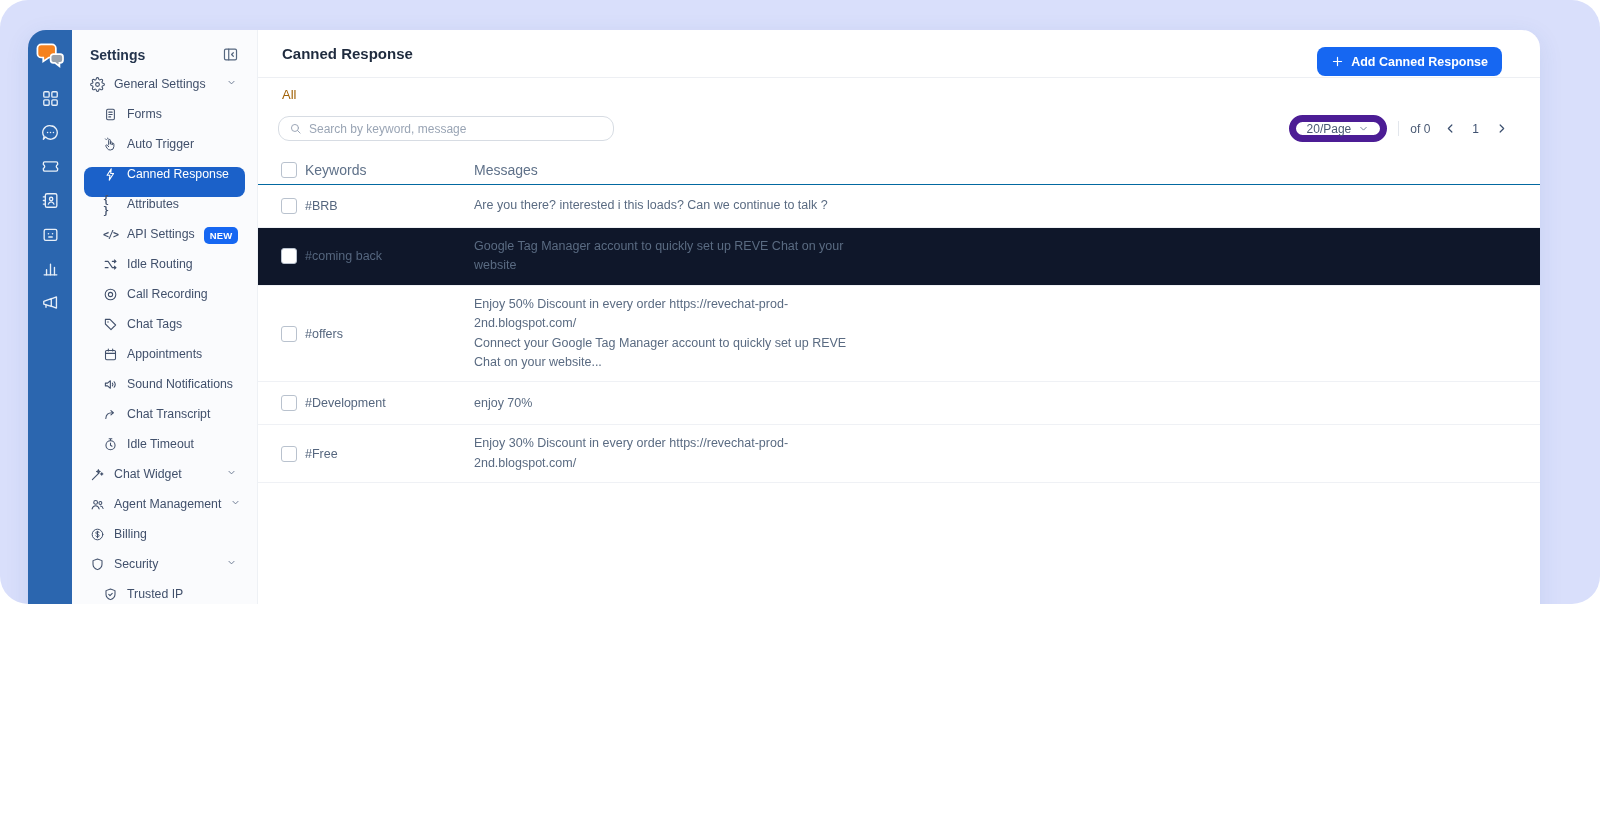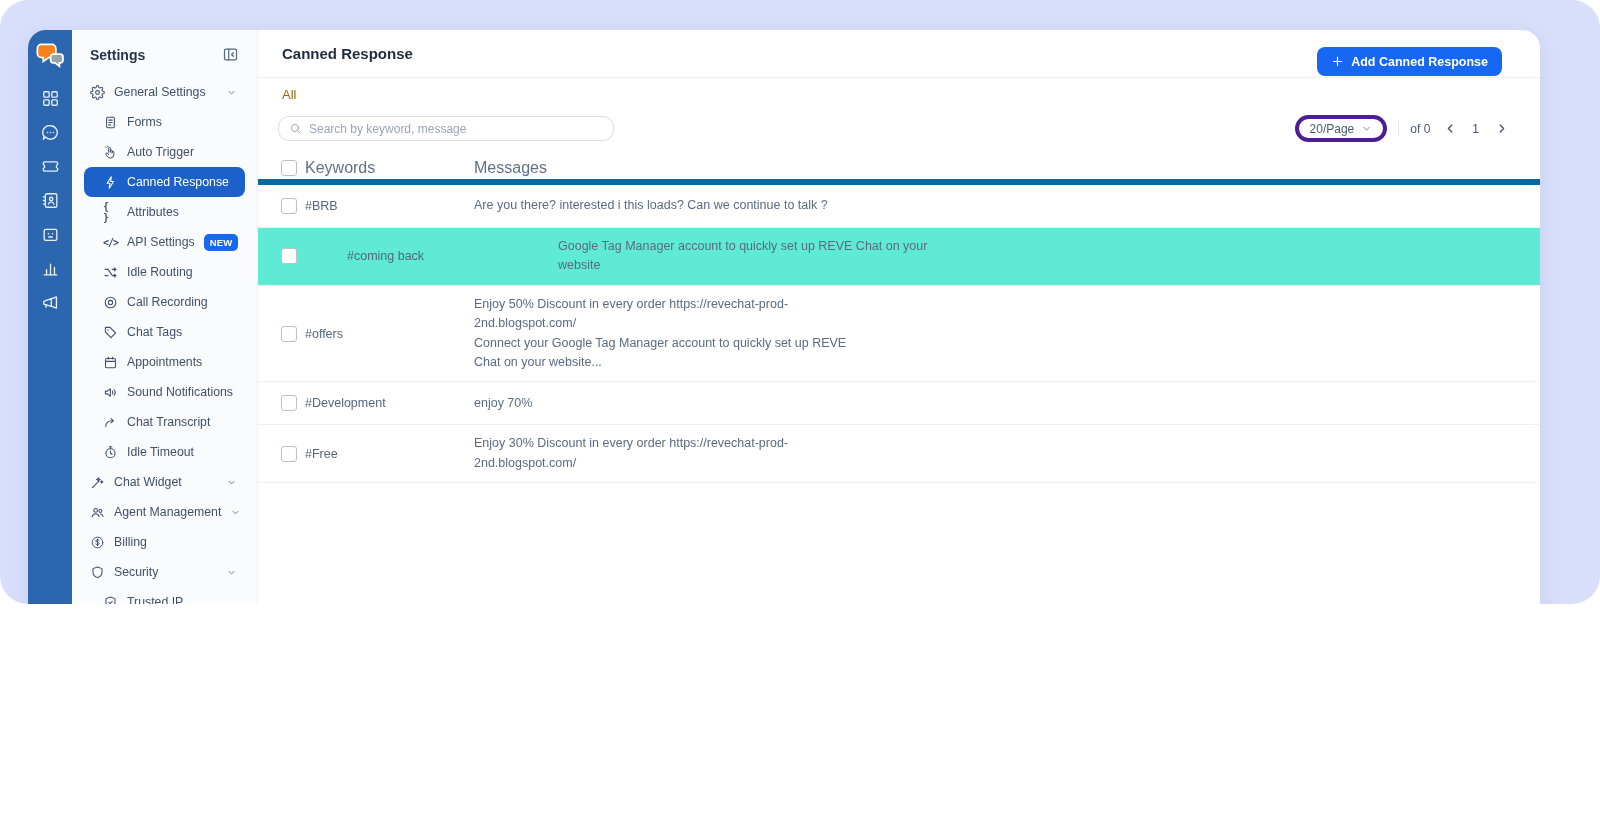--- a/index.html
+++ b/index.html
@@ -18,21 +18,21 @@
   .rail-spacer { flex:1; }
   .avatar { width:27px; height:27px; border-radius:50%; border:2px solid #43C463; margin-top:7px; cursor:pointer;
     background: radial-gradient(circle at 50% 30%, #E9C890 0 34%, #D49A5C 55%, #9C6A35 85%, #7d5228); }
 
   
   .sidebar { width:186px; flex:0 0 186px; background:#FAFBFD; border-right:1px solid #EEF1F5; padding:16px 12px 0; }
   .sb-head { display:flex; align-items:center; justify-content:space-between; padding:0 6px 14px 6px; }
   .sb-title { font-size:14px; font-weight:700; color:#24344D; }
   .collapse { width:17px; height:17px; color:#55677F; cursor:pointer; display:flex; }
   .collapse svg { width:17px; height:17px; }
-  .nav-item { height:30px; display:flex; align-items:center; gap:9px; padding:0 8px 0 6px; border-radius:8px; font-size:12.3px; color:#41506B; cursor:pointer; }
+  .nav-item { height:30px; display:flex; align-items:flex-start; gap:9px; padding:0 8px 0 6px; border-radius:8px; font-size:12.3px; color:#41506B; cursor:pointer; }
   .nav-item.lvl1 { padding-left:19px; }
   .nav-item.active { background:#1B61C9; color:#ffffff; }
   .nav-item .ic { width:15px; height:15px; flex:0 0 15px; display:inline-flex; align-items:center; justify-content:center; }
   .nav-item .ic svg { width:15px; height:15px; }
   .nav-label { white-space:nowrap; }
   .badge { margin-left:auto; background:#1667F2; color:#fff; font-size:9.5px; font-weight:700; padding:3px 6px; border-radius:5px; letter-spacing:.2px; }
   .chev { margin-left:auto; width:11px; height:11px; color:#6B7A92; display:inline-flex; }
   .chev svg { width:11px; height:11px; }
   .tglyph { font-family:"DejaVu Sans Mono", monospace; font-size:10px; font-weight:600; letter-spacing:-1px; }
 
@@ -47,32 +47,32 @@
   .content { padding:9px 30px 14px 20px; }
   .tab { font-size:13px; color:#a16207; margin-bottom:13px; width:max-content; cursor:pointer; padding-left:4px; }
   .toolbar-row { display:flex; align-items:center; justify-content:space-between; }
   .search-box { width:336px; height:25px; border:1px solid #D7DCE3; border-radius:11px; display:flex; align-items:center; gap:7px; padding:0 10px; background:#fff; }
   .search-box .ic { width:13px; height:13px; color:#9AA5B5; display:inline-flex; flex:0 0 13px; }
   .search-box .ic svg { width:13px; height:13px; }
   .search-box input { border:none; outline:none; flex:1; font-size:12px; color:#41506B; background:transparent; font-family:inherit; }
   .search-box input::placeholder { color:#9AA5B5; }
 
   .pager { display:flex; align-items:center; gap:11px; color:#4A5A74; font-size:12px; }
-  .page-size { border:4px solid #4c1d95; border-radius:14px; height:27px; padding:0 11px; display:flex; gap:7px; align-items:center; cursor:pointer; color:#4A5A74; }
+  .page-size { border:7px solid #4c1d95; border-radius:14px; height:27px; padding:0 11px; display:flex; gap:7px; align-items:center; cursor:pointer; color:#4A5A74; }
   .page-size .chev { margin:0; color:#6B7A92; }
   .pager-divider { width:1px; height:15px; background:#E2E6EC; }
   .pg-btn { width:18px; height:18px; display:inline-flex; align-items:center; justify-content:center; color:#3E5170; cursor:pointer; }
   .pg-btn svg { width:13px; height:13px; }
   .pg-num { color:#3E5170; cursor:pointer; padding:0 2px; }
 
   .tbl-header, .row { display:grid; grid-template-columns:24px 169px 1fr; align-items:center; padding-left:23px; }
-  .tbl-header { height:29px; border-bottom:6px solid #0369a1; color:#5F7189; font-size:16px; }
+  .tbl-header { height:29px; border-bottom:1px solid #0369a1; color:#5F7189; font-size:14px; }
   .cb { width:16px; height:16px; border:1.5px solid #B9C2CE; border-radius:3px; background:#fff; cursor:pointer; }
   .row { min-height:43px; border-bottom:1px solid #EFF1F5; font-size:12.5px; color:#5A6B82; padding-top:9px; padding-bottom:9px; cursor:pointer; }
-  .row.alt { background:#5eead4;gap:42px; }
+  .row.alt { background:#0f172a; }
   .kw { color:#55667E; }
   .msg { max-width:400px; line-height:1.55; white-space:pre-line; }
 </style>
 </head>
 <body>
 
 <div class="canvas">
   <div class="app">
 
     <nav class="rail">

